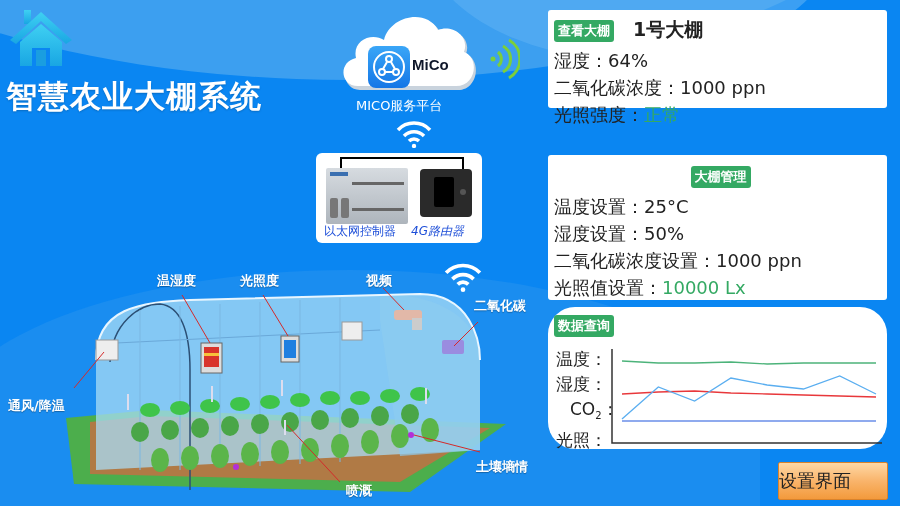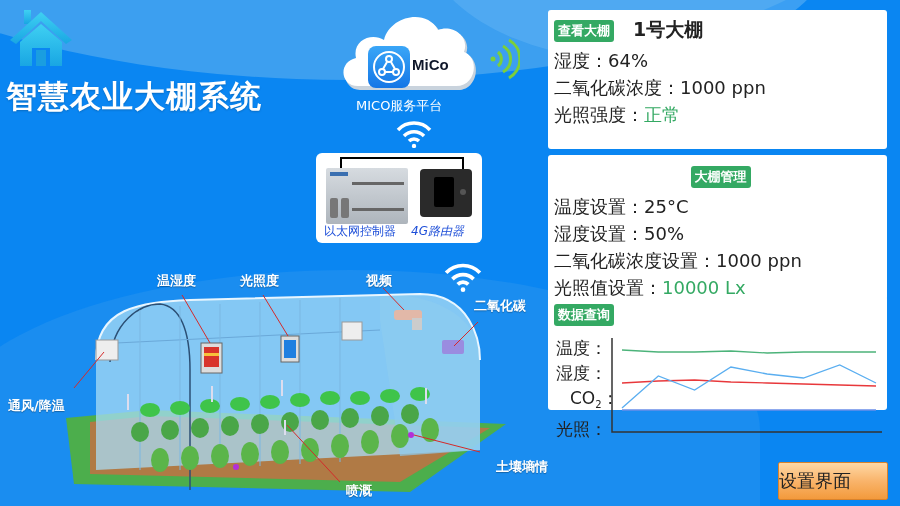--- a/index.html
+++ b/index.html
@@ -261,44 +261,44 @@
       <path d="M287 165 L340 222"></path>
     <path d="M414 175 L480 192"></path>
   </g>
 </svg>
 
 <div class="scene-label" style="left:157px;top:272px;">温湿度</div>
 <div class="scene-label" style="left:240px;top:272px;">光照度</div>
 <div class="scene-label" style="left:366px;top:272px;">视频</div>
 <div class="scene-label" style="left:474px;top:297px;">二氧化碳</div>
 <div class="scene-label" style="left:8px;top:397px;">通风/降温</div>
-<div class="scene-label" style="left:496px;top:458px;">土壤墒情</div>
+<div class="scene-label" style="left:476px;top:458px;">土壤墒情</div>
 <div class="scene-label" style="left:346px;top:482px;">喷溉</div>
 
-<div class="panel" style="top:10px;height:139px;padding:7px 0 0 6px;">
+<div class="panel" style="top:10px;height:98px;padding:7px 0 0 6px;">
   <div style="height:30px;">
     <span class="panel-tag">查看大棚</span>
     <span class="gh-name">1号大棚</span>
   </div>
   <div class="panel-line"><span>湿度：</span><span>64%</span></div>
   <div class="panel-line"><span>二氧化碳浓度：</span><span>1000 ppn</span></div>
   <div class="panel-line"><span>光照强度：</span><span class="green">正常</span></div>
 </div>
 
 <div class="panel" style="top:155px;height:145px;padding:11px 0 0 6px;">
   <div style="height:27px;text-align:center;">
     <span class="panel-tag">大棚管理</span>
   </div>
   <div class="panel-line"><span>温度设置：</span><span>25°C</span></div>
   <div class="panel-line"><span>湿度设置：</span><span>50%</span></div>
   <div class="panel-line"><span>二氧化碳浓度设置：</span><span>1000 ppn</span></div>
   <div class="panel-line"><span>光照值设置：</span><span class="green">10000 Lx</span></div>
 </div>
 
-<div class="panel" style="top:296px;height:114px;">
+<div class="panel" style="top:307px;height:142px;border-radius:27px;">
   <span class="panel-tag" style="position:absolute;left:6px;top:8px;">数据查询</span>
   <div class="chart-labels">
     <div>温度：</div>
     <div>湿度：</div>
     <div style="padding-left:14px;"><span>CO</span><sub style="font-size:10px;">2</sub>：</div>
     <div>光照：</div>
   </div>
   <svg class="chart-svg" id="chart" width="272" height="96" viewBox="0 0 272 96">
     <path d="M2 0 L2 94 L272 94" fill="none" stroke="#333" stroke-width="1.5"></path>
     <polyline id="s0" fill="none" stroke-width="1.3" points="12.0,12.0 48.3,14.0 84.6,14.0 120.9,13.0 157.1,15.0 193.4,14.0 229.7,14.0 266.0,14.0" stroke="#4cb37a"></polyline>

